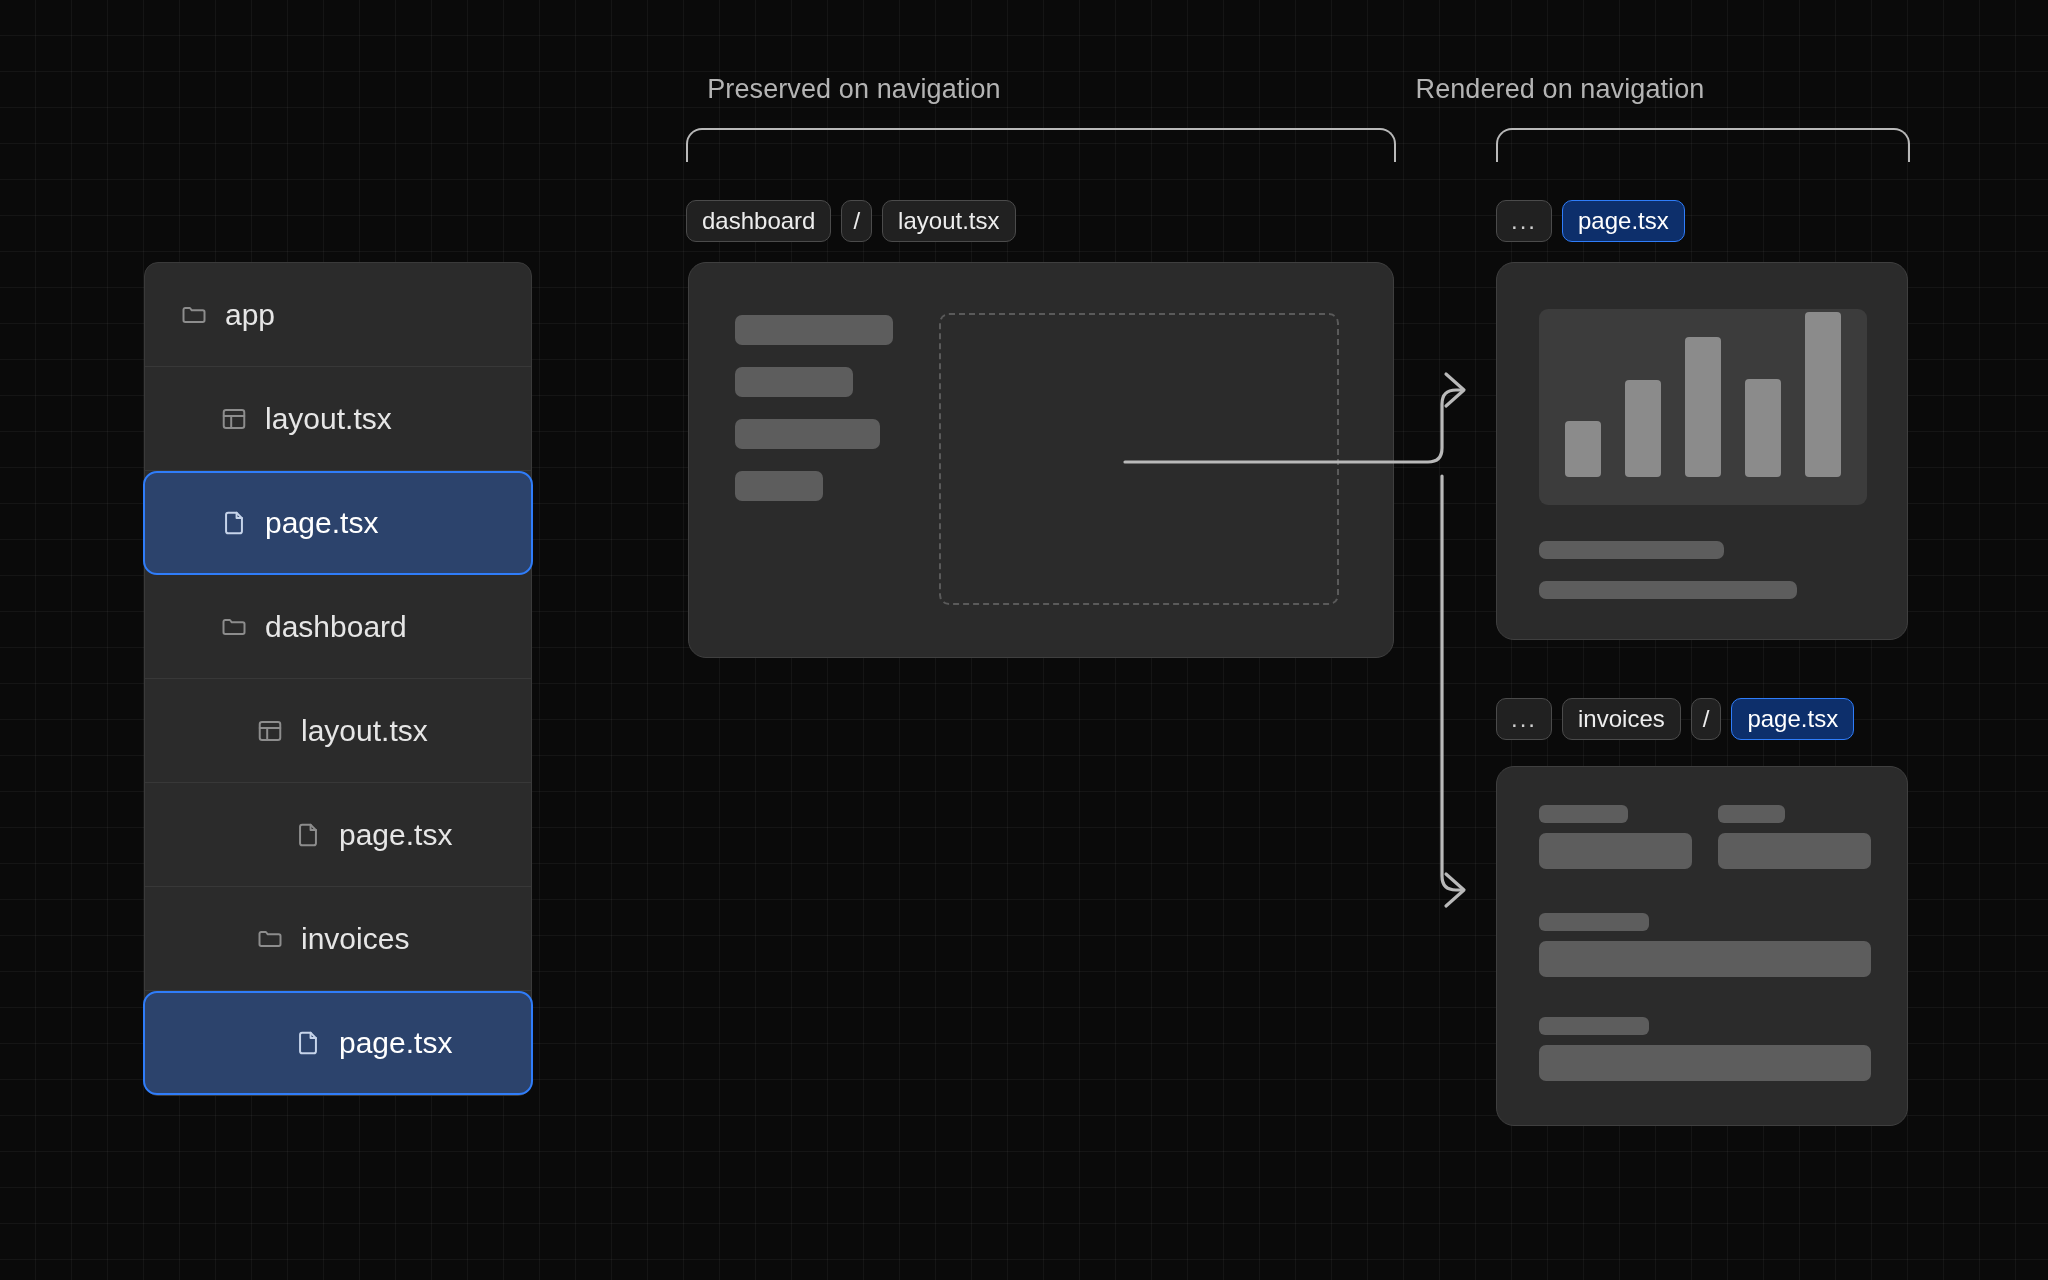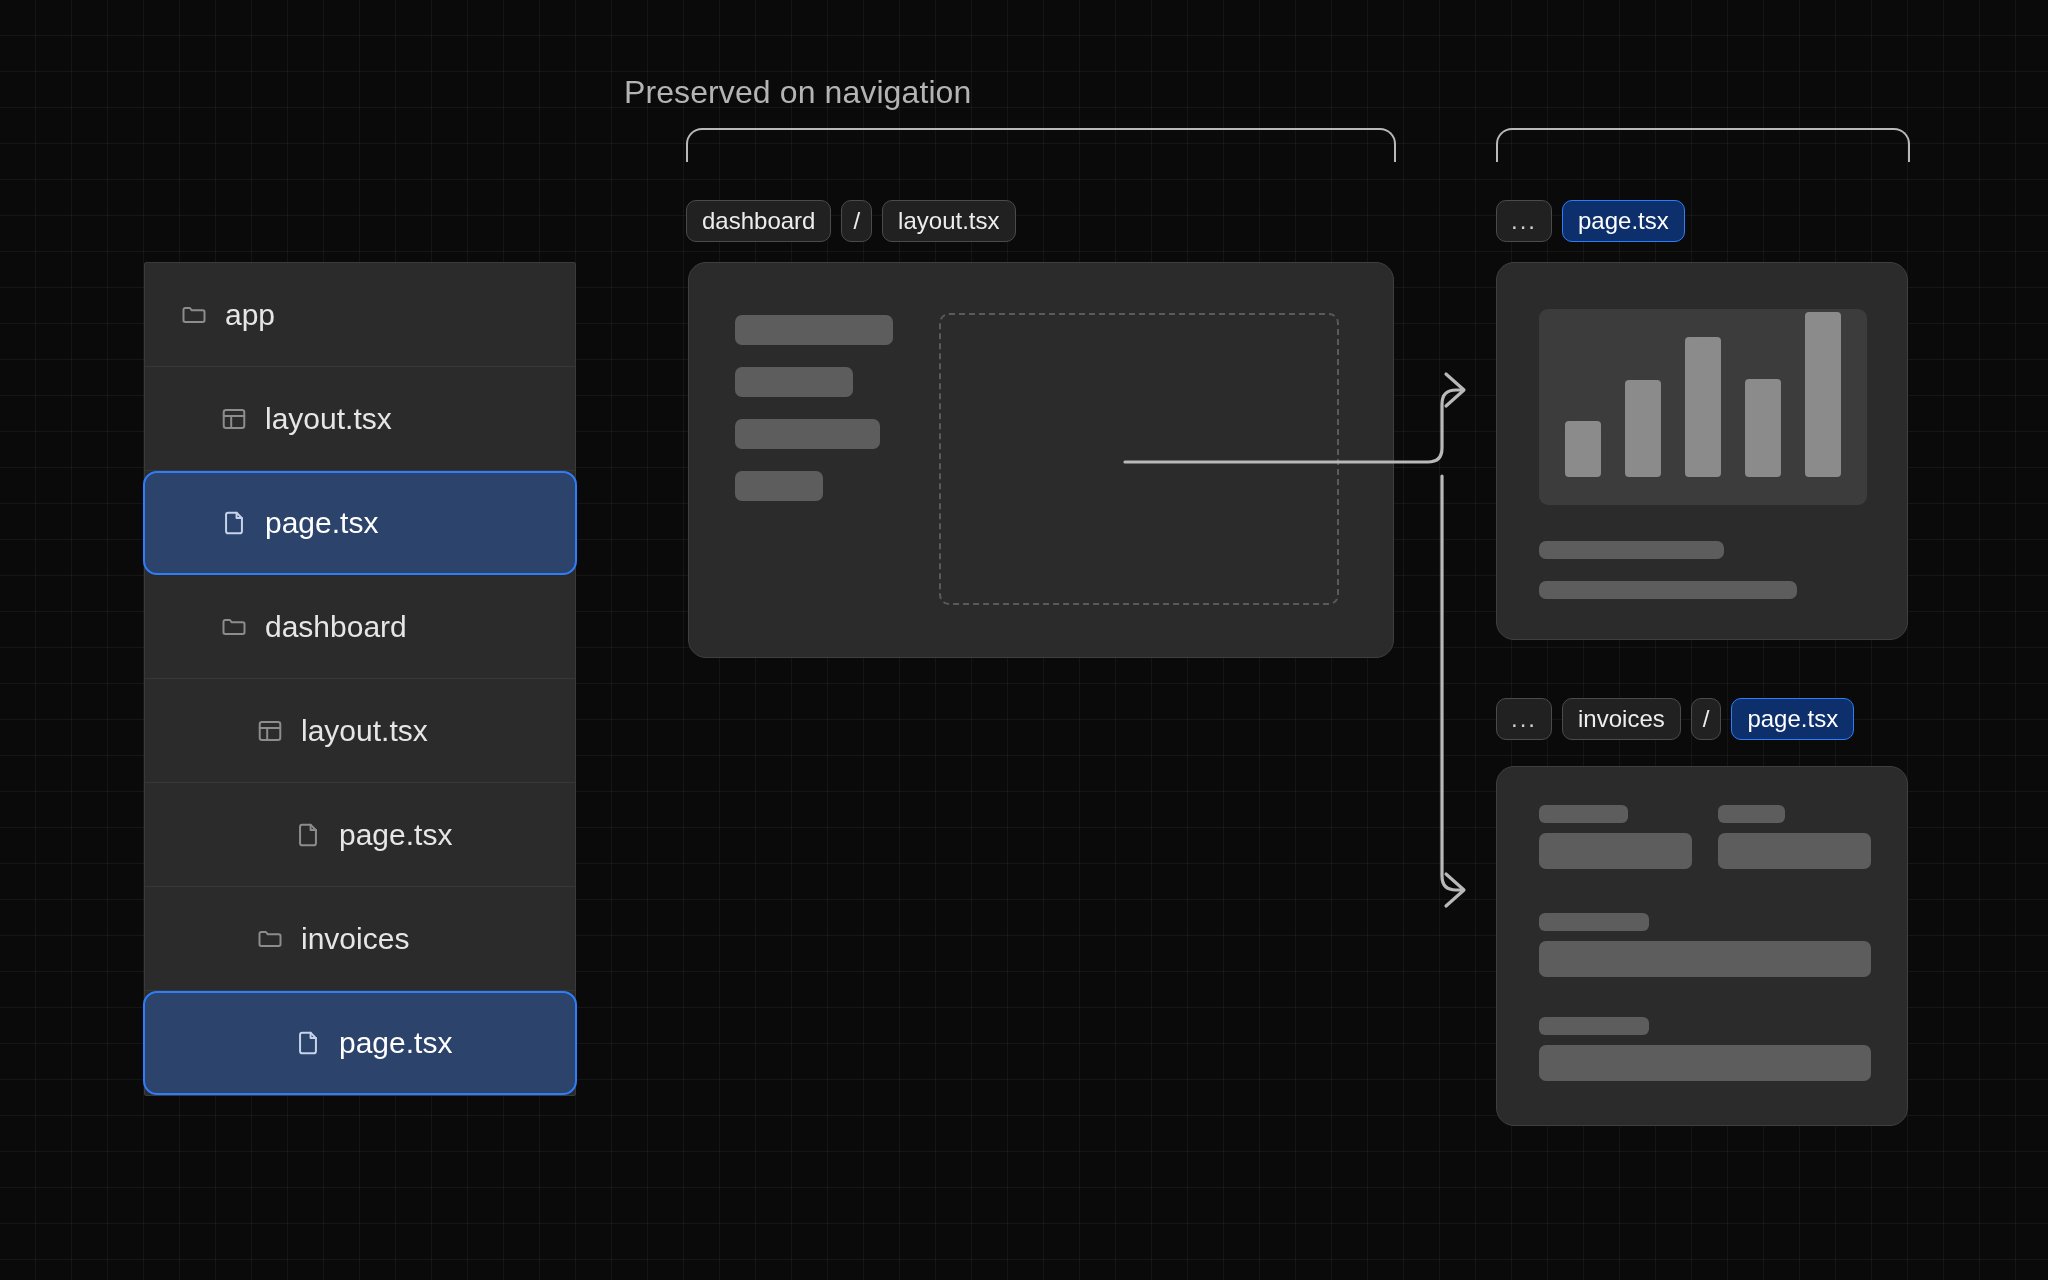--- a/index.html
+++ b/index.html
@@ -25,24 +25,24 @@
       linear-gradient(to bottom, rgba(255,255,255,0.045) 1px, transparent 1px);
     background-size: 36px 36px;
     background-position: -1px -1px;
     overflow: hidden;
   }
 
   
   .col-label {
     position: absolute;
     color: #b4b4b4;
-    font-size: 32px;
+    font-size: 27px;
     letter-spacing: .1px;
     white-space: nowrap;
-    text-align: left;
+    text-align: center;
   }
   #label-preserved { left: 624px; top: 74px; width: 460px; }
   #label-rendered  { left: 1330px; top: 74px; width: 460px; }
 
   .bracket {
     position: absolute;
     height: 34px;
     border: 2.4px solid #b9b9b9;
     border-bottom: none;
     border-top-left-radius: 16px;
@@ -78,23 +78,23 @@
   }
   #chips-center { left: 686px; top: 200px; }
   #chips-top-right { left: 1496px; top: 200px; }
   #chips-bottom-right { left: 1496px; top: 698px; }
 
   
   #file-tree {
     position: absolute;
     left: 144px;
     top: 262px;
-    width: 432px;
+    width: 388px;
     border: 1.4px solid #3a3a3a;
-    border-radius: 2px;
+    border-radius: 14px;
     background: #2b2b2b;
     box-sizing: border-box;
     overflow: visible;
   }
   .tree-row {
     position: relative;
     display: flex;
     align-items: center;
     height: 104px;
     box-sizing: border-box;
@@ -223,20 +223,21 @@
   #connector { position: absolute; left: 0; top: 0; width: 2048px; height: 1280px; pointer-events: none; }
 </style>
 </head>
 <body>
 
 <div id="stage">
 
   <div class="col-label" id="label-preserved">Preserved on navigation</div>
   <div class="bracket" id="bracket-preserved"></div>
 
+  <div class="col-label" id="label-rendered">Rendered on navigation</div>
   <div class="bracket" id="bracket-rendered"></div>
 
   <div class="chip-row" id="chips-center">
       <span class="chip">dashboard</span>
       <span class="chip sep">/</span>
       <span class="chip">layout.tsx</span>
     </div>
   <div class="chip-row" id="chips-top-right">
       <span class="chip dots">...</span>
       <span class="chip active">page.tsx</span>

